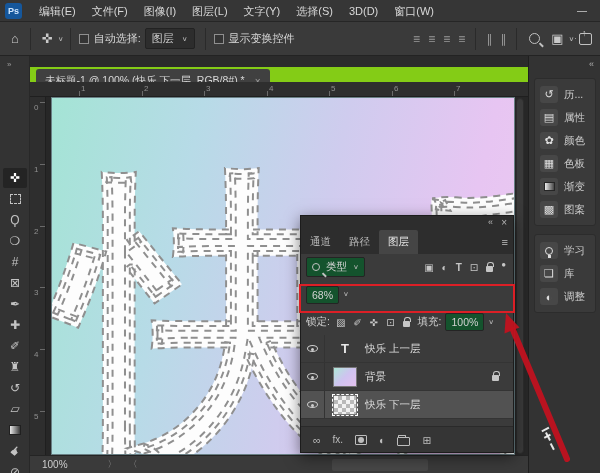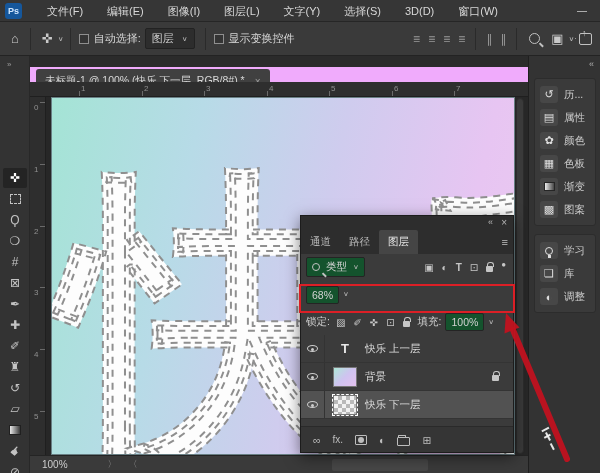--- a/index.html
+++ b/index.html
@@ -2,21 +2,21 @@
 <html><head>
 <meta charset="utf-8">
 <style>
   * { margin:0; padding:0; box-sizing:border-box; }
   html,body { width:600px; height:473px; overflow:hidden; background:#323232;
     font-family:"Liberation Sans","DejaVu Sans",sans-serif; color:#d6d6d6; }
   #app { position:relative; width:600px; height:473px; background:#2b2b2b; }
 
   
   #menubar { position:absolute; left:0; top:0; width:600px; height:22px;
-    background:#363636; border-bottom:1px solid #262626; display:flex; align-items:center;gap:8px; }
+    background:#363636; border-bottom:1px solid #262626; display:flex; align-items:center; }
   #pslogo { width:17px; height:16px; margin:0 9px 0 5px; background:#15579c; border-radius:3px;
     color:#cfe6ff; font-size:9px; font-weight:bold; display:flex; align-items:center; justify-content:center; }
   .mi { font-size:11px; color:#d8d8d8; padding:0 8px; line-height:22px; white-space:nowrap; cursor:default; }
   #winbtns { margin-left:auto; display:flex; align-items:center; gap:6px; padding-right:8px; }
   .wb { width:20px; height:16px; text-align:center; font-size:10px; color:#cfcfcf; line-height:16px; }
 
   
   #optionsbar { position:absolute; left:0; top:22px; width:600px; height:34px;
     background:#3a3a3a; border-bottom:1px solid #232323; display:flex; align-items:center; font-size:11px; }
   .sep { width:1px; height:22px; background:#2a2a2a; margin:0 6px; }
@@ -36,21 +36,21 @@
   #toolbar { position:absolute; left:0; top:56px; width:30px; height:417px; background:#333333;
     border-right:1px solid #282828; }
   #toolbar .dd { color:#9a9a9a; font-size:8px; letter-spacing:-1px; position:absolute; left:7px; top:4px; }
   .tool { position:absolute; left:3px; width:24px; height:20px; display:flex; align-items:center;
     justify-content:center; color:#c4c4c4; font-size:12px; border-radius:2px; }
   .tool.sel { background:#242424; color:#ffffff; }
   .csq { width:11px; height:10px; border:1px dashed #c4c4c4; }
   .gsq { width:12px; height:10px; background:linear-gradient(90deg,#e8e8e8,#3a3a3a); border:1px solid #202020; }
 
   
-  #tabrow { position:absolute; left:30px; top:67px; width:498px; height:26px; background:#f0abfc; }
+  #tabrow { position:absolute; left:30px; top:67px; width:498px; height:26px; background:#84cc16; }
   #doctab { position:absolute; left:6px; top:2px; height:24px; background:#404040; border-radius:3px 3px 0 0;
     display:flex; align-items:center; padding:0 9px; gap:10px; }
   #doctab .t { font-size:10.5px; color:#d8d8d8; white-space:nowrap; }
   #doctab .x { font-size:10px; color:#9f9f9f; }
 
   #rulerh { position:absolute; left:30px; top:82px; width:498px; height:15px; background:#2e2e2e;
     border-bottom:1px solid #1f1f1f; }
   #rulerv { position:absolute; left:30px; top:97px; width:16px; height:358px; background:#2e2e2e;
     border-right:1px solid #1f1f1f; }
   .rnum { position:absolute; font-size:8px; color:#909090; }
@@ -129,22 +129,22 @@
   #watermark { position:absolute; left:544px; top:427px; width:14px; height:26px; z-index:10; transform:rotate(-28deg); }
   #watermark i { position:absolute; background:#f5f5f5; opacity:.92; }
 </style>
 </head>
 <body>
 
 <div id="app">
 
   <div id="menubar">
     <div id="pslogo">Ps</div>
+    <div class="mi">编辑(E)</div>
     <div class="mi">文件(F)</div>
-    <div class="mi">编辑(E)</div>
     <div class="mi">图像(I)</div>
     <div class="mi">图层(L)</div>
     <div class="mi">文字(Y)</div>
     <div class="mi">选择(S)</div>
     <div class="mi">3D(D)</div>
     <div class="mi">窗口(W)</div>
     <div id="winbtns">
       <div class="wb">—</div>
 
     </div>

